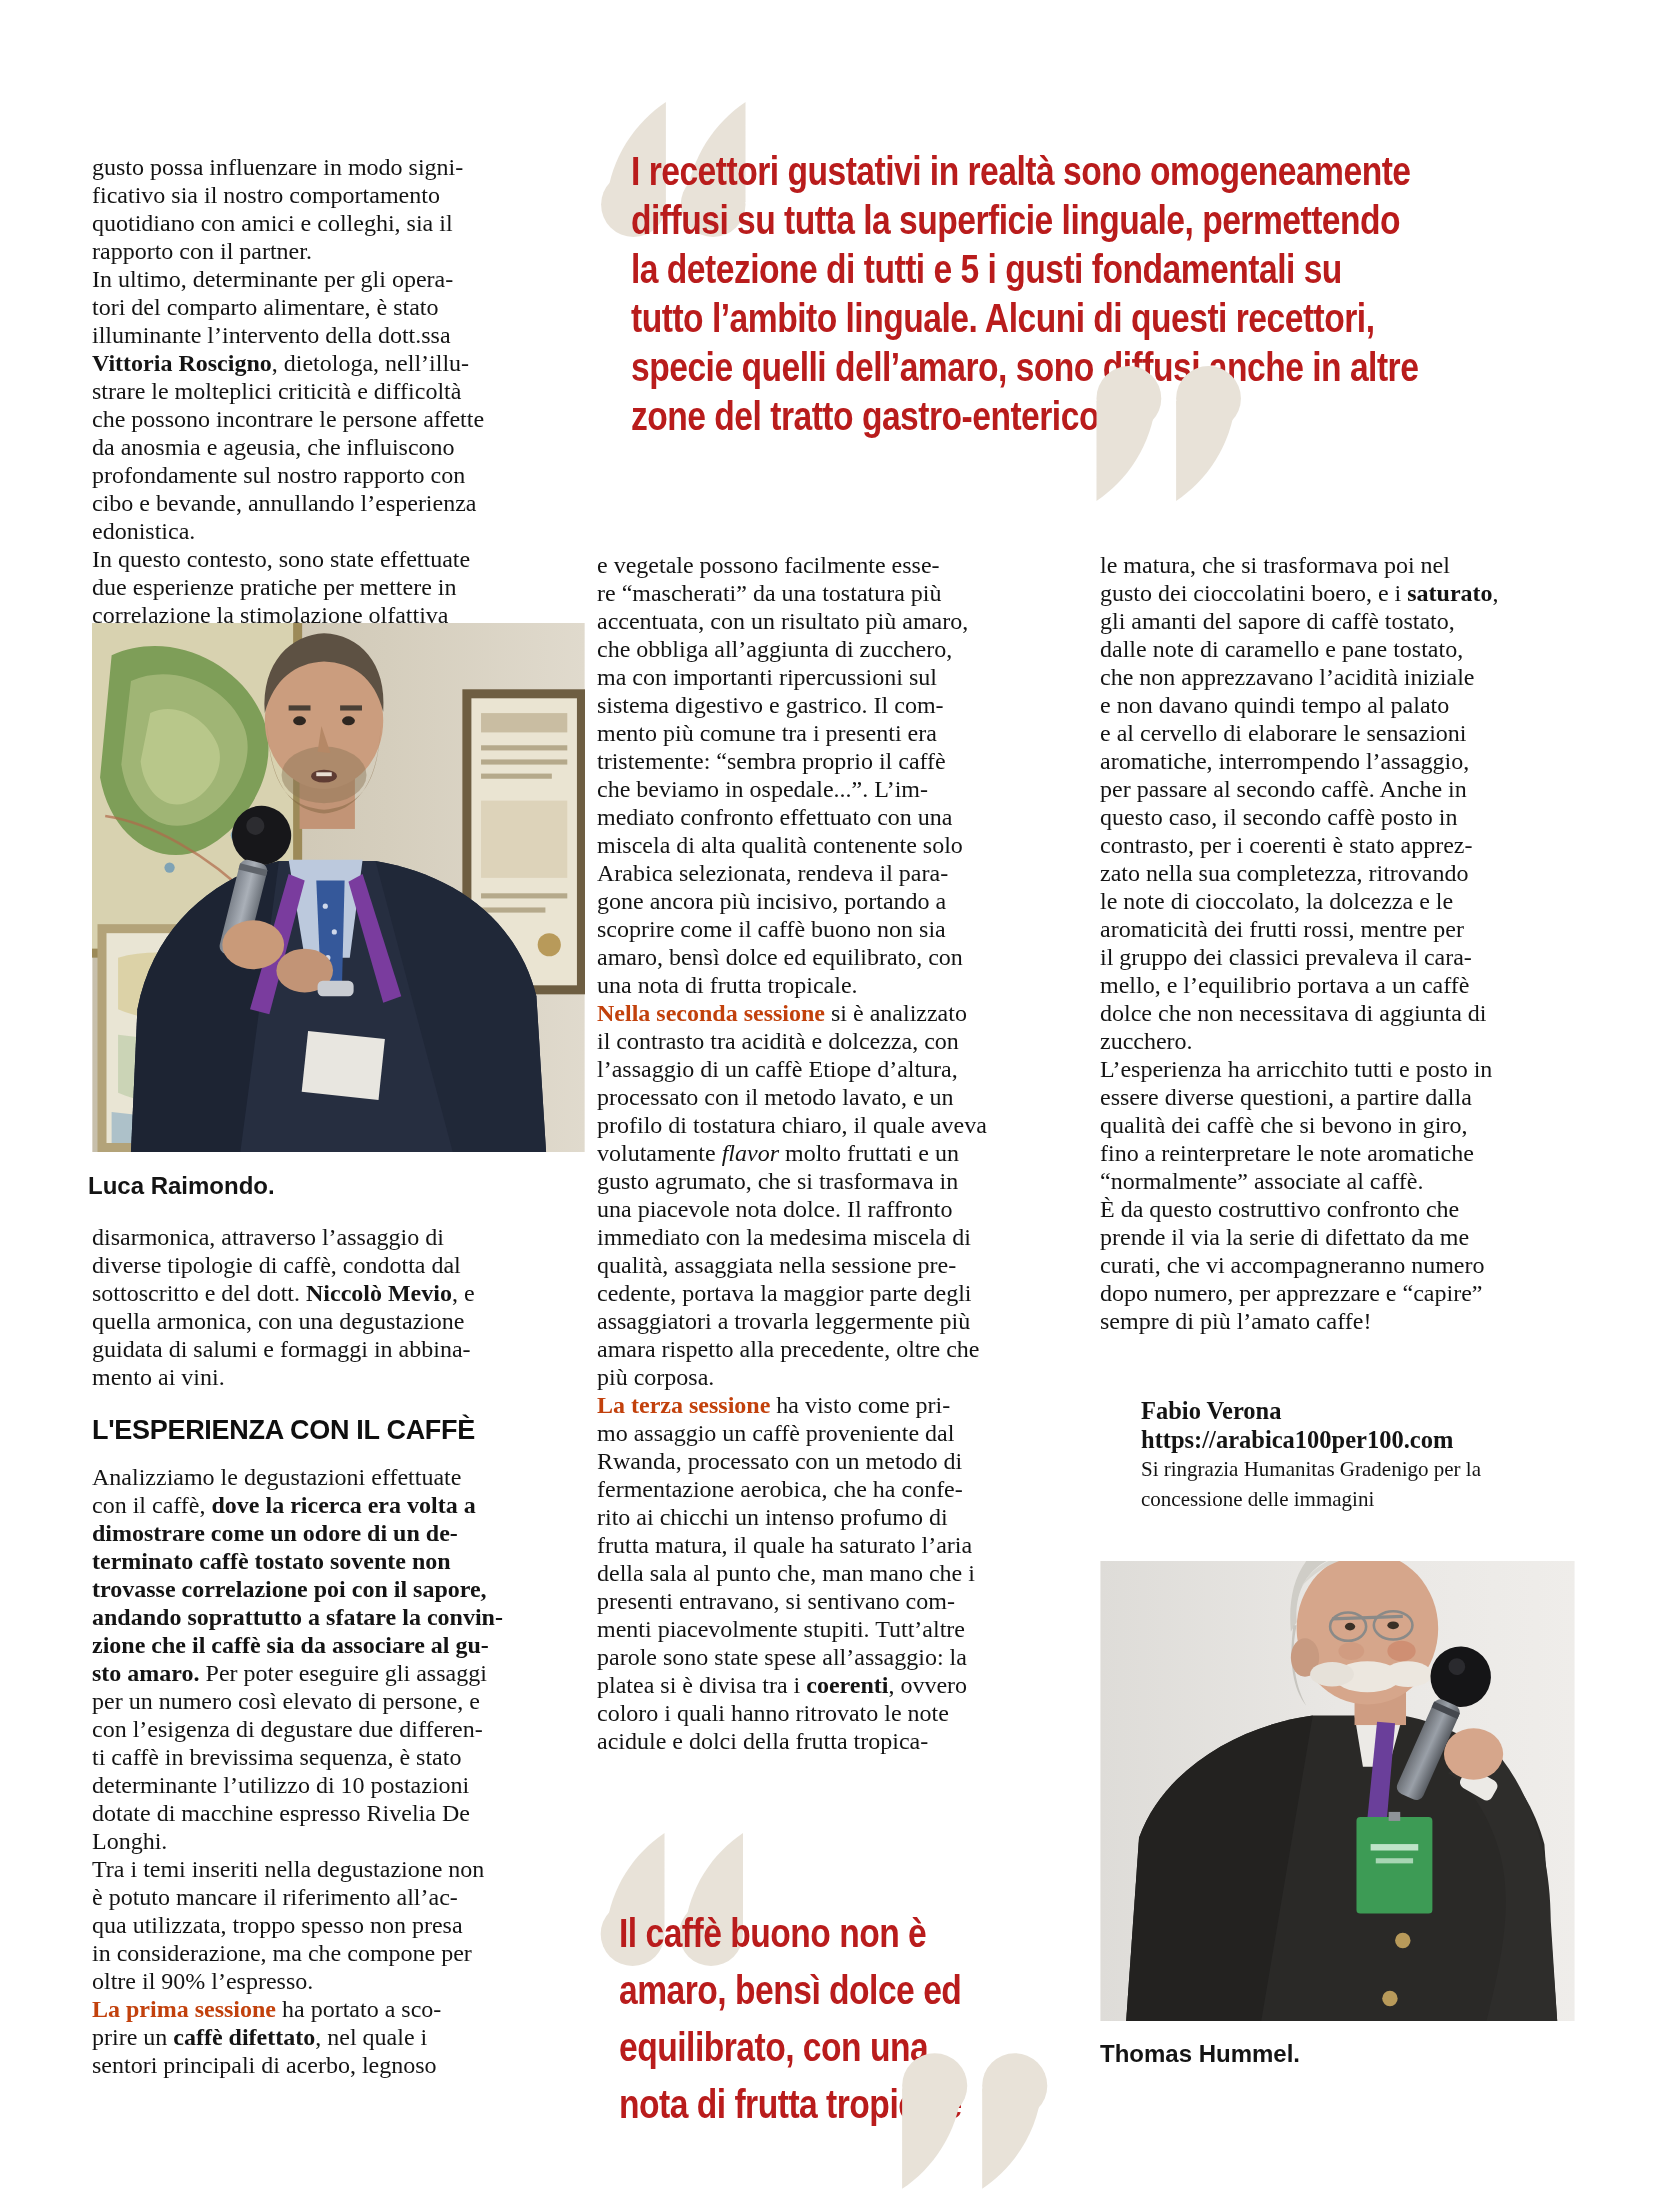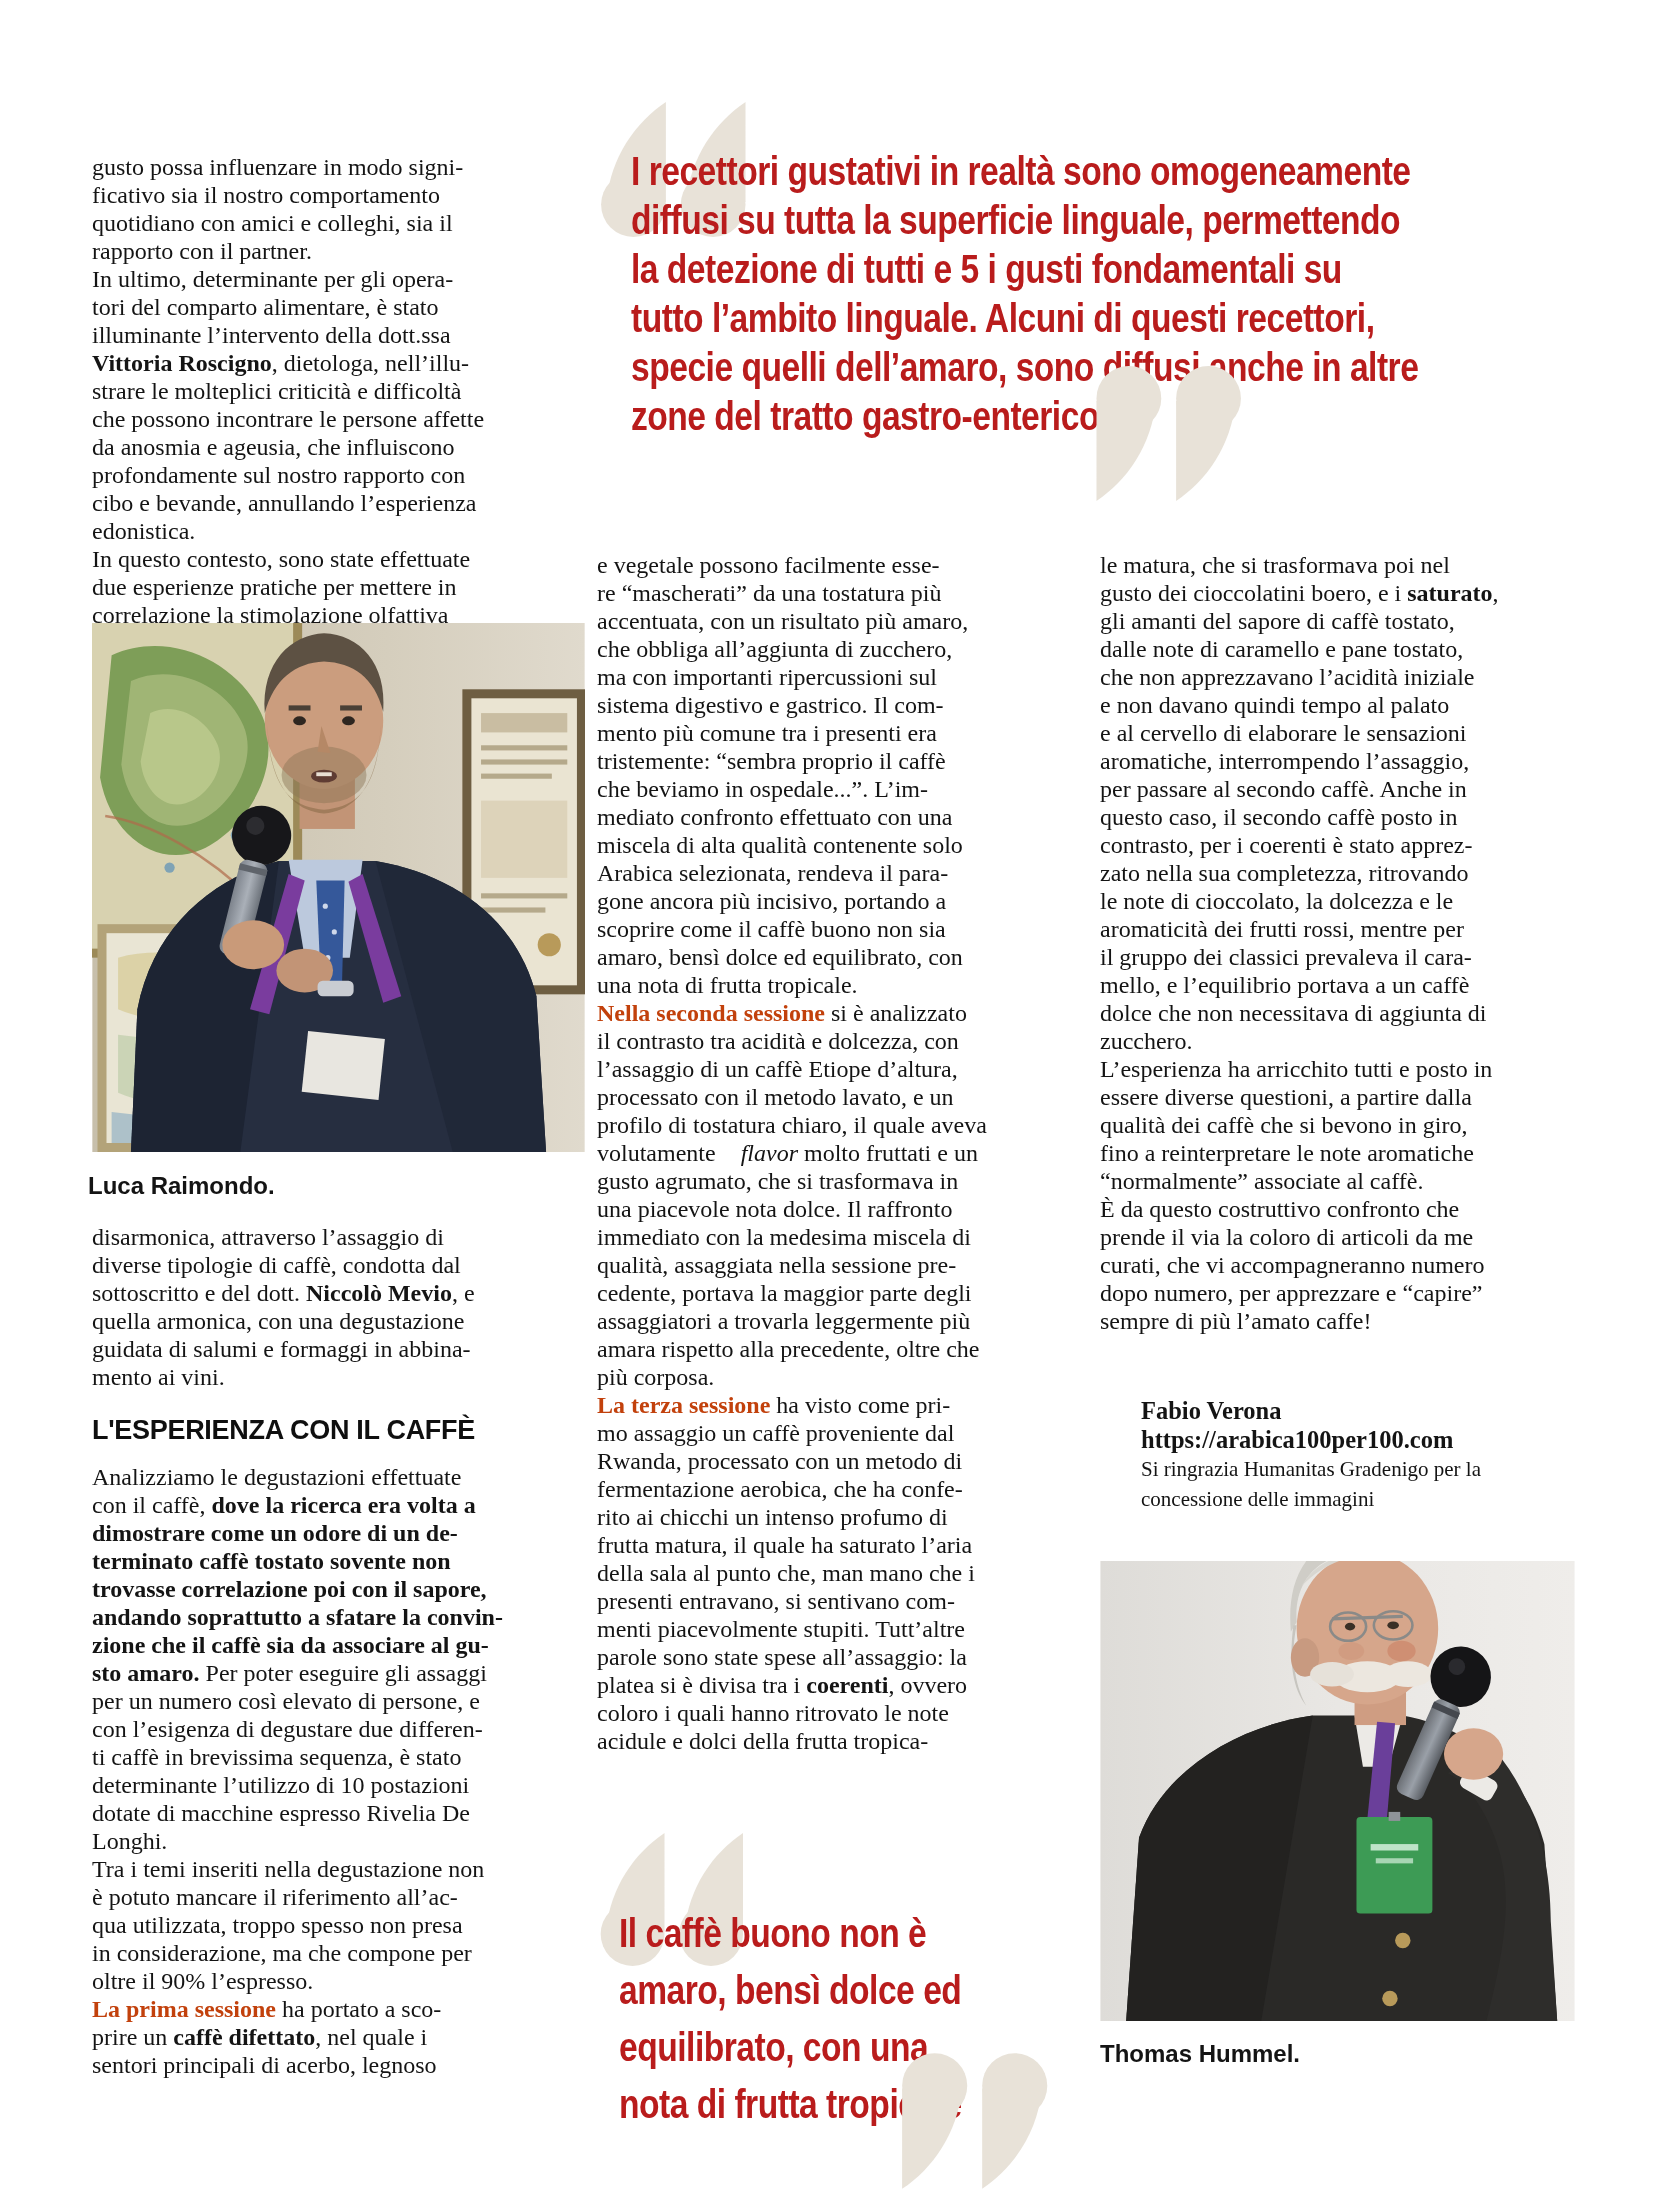--- a/index.html
+++ b/index.html
@@ -2,21 +2,21 @@
 <html style="font-size:10.3px"><head>
 <meta charset="utf-8">
 <style>
   html,body{margin:0;padding:0;background:#888;}
   .page{position:relative;width:1673px;height:2205px;background:#ffffff;overflow:hidden;
         font-family:"Liberation Serif","DejaVu Serif",serif;color:#141414;}
   
   .col{position:absolute;font-size:24px;line-height:28px;}
   .col .ln{white-space:nowrap;}
   .b{font-weight:bold;}
-  .i{font-style:italic;margin-left:19px;}
+  .i{font-style:italic;}
   .bc{font-weight:bold;color:#c2410c;}
   
   .quote{position:absolute;font-family:"Liberation Sans","DejaVu Sans",sans-serif;
          font-weight:bold;color:#b91c1c;letter-spacing:-0.6px;}
   .quote .ln{white-space:nowrap;transform:scaleX(0.84);transform-origin:0 50%;}
   #quote-top{left:631px;top:147px;font-size:40px;line-height:49px;width:966px;}
   #quote-bottom{left:590px;top:1905px;font-size:40px;line-height:57px;width:451px;margin-left:29px;}
   .qmark{position:absolute;}
   
   .heading{position:absolute;font-family:"Liberation Sans","DejaVu Sans",sans-serif;
@@ -303,21 +303,21 @@
       <div class="ln">il gruppo dei classici prevaleva il cara-</div>
       <div class="ln">mello, e l’equilibrio portava a un caffè</div>
       <div class="ln">dolce che non necessitava di aggiunta di</div>
       <div class="ln">zucchero.</div>
       <div class="ln">L’esperienza ha arricchito tutti e posto in</div>
       <div class="ln">essere diverse questioni, a partire dalla</div>
       <div class="ln">qualità dei caffè che si bevono in giro,</div>
       <div class="ln">fino a reinterpretare le note aromatiche</div>
       <div class="ln">“normalmente” associate al caffè.</div>
       <div class="ln">È da questo costruttivo confronto che</div>
-      <div class="ln">prende il via la coloro di articoli da me</div>
+      <div class="ln">prende il via la serie di difettato da me</div>
       <div class="ln">curati, che vi accompagneranno numero</div>
       <div class="ln">dopo numero, per apprezzare e “capire”</div>
       <div class="ln">sempre di più l’amato caffe!</div>
     </div>
 
   <div id="credits">
     <div class="ln b">Fabio Verona</div>
     <div class="ln b">https://arabica100per100.com</div>
     <div class="ln small">Si ringrazia Humanitas Gradenigo per la</div>
     <div class="ln small">concessione delle immagini</div>

